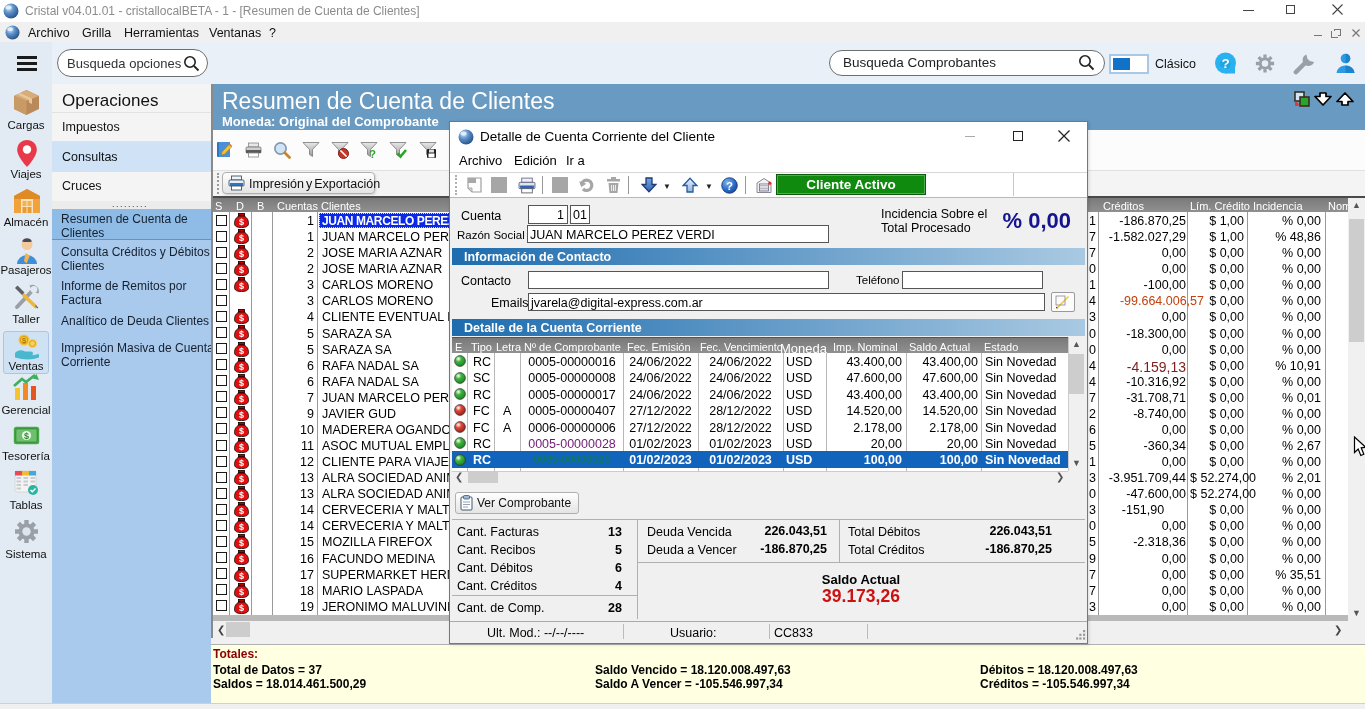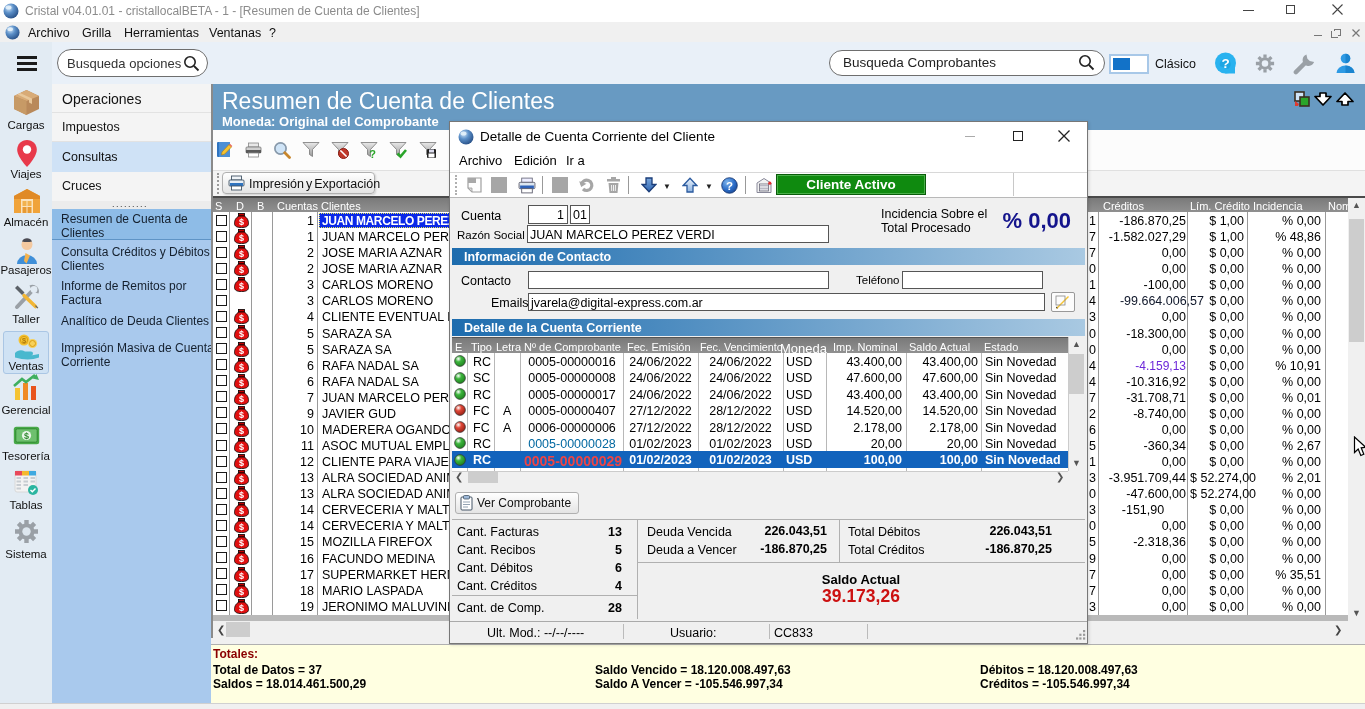--- a/index.html
+++ b/index.html
@@ -189,21 +189,21 @@
 </svg>
 <div class="tx" style="left:-34px;top:548px;width:120px;text-align:center;font-size:11.5px;color:#111;">Sistema</div>
 
 <div class="abs" style="left:52px;top:84px;width:159px;height:619px;background:#a9c9ed;"></div>
 <div class="abs" style="left:52px;top:84px;width:159px;height:29px;background:#f4f4f4;border-bottom:1px solid #e2e2e2;"></div>
 <div class="abs" style="left:52px;top:113px;width:159px;height:29px;background:#f4f4f4;border-bottom:1px solid #e2e2e2;"></div>
 <div class="abs" style="left:52px;top:142px;width:159px;height:30px;background:#cfe2f6;"></div>
 <div class="abs" style="left:52px;top:172px;width:159px;height:29px;background:#f4f4f4;"></div>
 <div class="abs" style="left:52px;top:201px;width:159px;height:8px;background:#ececec;"></div>
 <div class="tx" style="left:112px;top:199px;font-size:9px;letter-spacing:1.5px;color:#333;">.........</div>
-<div class="tx" style="left:62px;top:91px;font-size:14px;color:#111;">Operaciones</div>
+<div class="tx" style="left:62px;top:91px;font-size:17px;color:#111;">Operaciones</div>
 <div class="tx" style="left:62px;top:120px;font-size:12.5px;color:#111;">Impuestos</div>
 <div class="tx" style="left:62px;top:150px;font-size:12.5px;color:#111;">Consultas</div>
 <div class="tx" style="left:62px;top:179px;font-size:12.5px;color:#111;">Cruces</div>
 <div class="abs" style="left:52px;top:209px;width:159px;height:31px;background:#8ebce7;border-bottom:1px solid #5f94c6;"></div>
 <div class="abs" style="left:61px;top:212px;width:150px;font-size:12px;line-height:14px;color:#15202e;">Resumen de Cuenta de Clientes</div>
 <div class="abs" style="left:61px;top:245px;width:155px;font-size:12px;line-height:14px;color:#15202e;">Consulta Créditos y Débitos Clientes</div>
 <div class="abs" style="left:61px;top:279px;width:140px;font-size:12px;line-height:14px;color:#15202e;">Informe de Remitos por Factura</div>
 <div class="abs" style="left:61px;top:314px;width:165px;font-size:12px;line-height:14px;color:#15202e;">Analítico de Deuda Clientes</div>
 <div class="abs" style="left:61px;top:341px;width:158px;font-size:12px;line-height:14px;color:#15202e;">Impresión Masiva de Cuenta Corriente</div>
 
@@ -384,21 +384,21 @@
 <div class="tx r" style="left:280px;top:278.3px;width:34px;font-size:12.5px;color:#000;">3</div>
 <div class="tx" style="left:322px;top:278.3px;font-size:12.5px;color:#000;">CARLOS MORENO</div>
 <div class="tx r" style="left:1085px;top:278.3px;width:11px;font-size:12.5px;color:#000;">1</div>
 <div class="tx r" style="left:1100px;top:278.3px;width:86px;font-size:12.5px;color:#000;">-100,00</div>
 <div class="tx r" style="left:1190px;top:278.3px;width:54px;font-size:12.5px;color:#000;">$ 0,00</div>
 <div class="tx r" style="left:1250px;top:278.3px;width:71px;font-size:12.5px;color:#000;">% 0,00</div>
 <div class="abs" style="left:215.5px;top:294.9px;width:11px;height:11px;background:#fff;border:1.5px solid #1a1a1a;"></div>
 <div class="tx r" style="left:280px;top:294.4px;width:34px;font-size:12.5px;color:#000;">3</div>
 <div class="tx" style="left:322px;top:294.4px;font-size:12.5px;color:#000;">CARLOS MORENO</div>
 <div class="tx r" style="left:1085px;top:294.4px;width:11px;font-size:12.5px;color:#000;">4</div>
-<div class="tx r" style="left:1100px;top:294.4px;width:104px;font-size:12.5px;color:#0f172a;">-99.664.006,57</div>
+<div class="tx r" style="left:1100px;top:294.4px;width:104px;font-size:12.5px;color:#c2410c;">-99.664.006,57</div>
 <div class="tx r" style="left:1190px;top:294.4px;width:54px;font-size:12.5px;color:#000;">$ 0,00</div>
 <div class="tx r" style="left:1250px;top:294.4px;width:71px;font-size:12.5px;color:#000;">% 0,00</div>
 <div class="abs" style="left:215.5px;top:310.9px;width:11px;height:11px;background:#fff;border:1.5px solid #1a1a1a;"></div>
 <svg class="abs" style="left:234px;top:309.42px;" width="15" height="15" viewBox="0 0 15 15">
 <rect x="4.5" y="0.5" width="6" height="2.5" fill="#c00000" stroke="#000" stroke-width="0.8"></rect>
 <path d="M5 3 C1.2 5 0.5 8 0.5 10.5 C0.5 13.2 3 14.6 7.5 14.6 C12 14.6 14.5 13.2 14.5 10.5 C14.5 8 13.8 5 10 3 Z" fill="#e01010" stroke="#000" stroke-width="0.8"></path>
 <text x="7.5" y="12" font-size="9" font-weight="bold" fill="#fff" text-anchor="middle" font-family="Liberation Sans">$</text>
 </svg>
 <div class="tx r" style="left:280px;top:310.4px;width:34px;font-size:12.5px;color:#000;">4</div>
 <div class="tx" style="left:322px;top:310.4px;font-size:12.5px;color:#000;">CLIENTE EVENTUAL DE PR</div>
@@ -432,21 +432,21 @@
 <div class="tx r" style="left:1250px;top:342.6px;width:71px;font-size:12.5px;color:#000;">% 0,00</div>
 <div class="abs" style="left:215.5px;top:359.1px;width:11px;height:11px;background:#fff;border:1.5px solid #1a1a1a;"></div>
 <svg class="abs" style="left:234px;top:357.63px;" width="15" height="15" viewBox="0 0 15 15">
 <rect x="4.5" y="0.5" width="6" height="2.5" fill="#c00000" stroke="#000" stroke-width="0.8"></rect>
 <path d="M5 3 C1.2 5 0.5 8 0.5 10.5 C0.5 13.2 3 14.6 7.5 14.6 C12 14.6 14.5 13.2 14.5 10.5 C14.5 8 13.8 5 10 3 Z" fill="#e01010" stroke="#000" stroke-width="0.8"></path>
 <text x="7.5" y="12" font-size="9" font-weight="bold" fill="#fff" text-anchor="middle" font-family="Liberation Sans">$</text>
 </svg>
 <div class="tx r" style="left:280px;top:358.6px;width:34px;font-size:12.5px;color:#000;">6</div>
 <div class="tx" style="left:322px;top:358.6px;font-size:12.5px;color:#000;">RAFA NADAL SA</div>
 <div class="tx r" style="left:1085px;top:358.6px;width:11px;font-size:12.5px;color:#000;">4</div>
-<div class="tx r" style="left:1100px;top:358.6px;width:86px;font-size:12px;color:#6d28d9;">-4.159,13</div>
+<div class="tx r" style="left:1100px;top:358.6px;width:86px;font-size:14px;color:#7f1d1d;">-4.159,13</div>
 <div class="tx r" style="left:1190px;top:358.6px;width:54px;font-size:12.5px;color:#000;">$ 0,00</div>
 <div class="tx r" style="left:1250px;top:358.6px;width:71px;font-size:12.5px;color:#000;">% 10,91</div>
 <div class="abs" style="left:215.5px;top:375.2px;width:11px;height:11px;background:#fff;border:1.5px solid #1a1a1a;"></div>
 <svg class="abs" style="left:234px;top:373.7px;" width="15" height="15" viewBox="0 0 15 15">
 <rect x="4.5" y="0.5" width="6" height="2.5" fill="#c00000" stroke="#000" stroke-width="0.8"></rect>
 <path d="M5 3 C1.2 5 0.5 8 0.5 10.5 C0.5 13.2 3 14.6 7.5 14.6 C12 14.6 14.5 13.2 14.5 10.5 C14.5 8 13.8 5 10 3 Z" fill="#e01010" stroke="#000" stroke-width="0.8"></path>
 <text x="7.5" y="12" font-size="9" font-weight="bold" fill="#fff" text-anchor="middle" font-family="Liberation Sans">$</text>
 </svg>
 <div class="tx r" style="left:280px;top:374.7px;width:34px;font-size:12.5px;color:#000;">6</div>
 <div class="tx" style="left:322px;top:374.7px;font-size:12.5px;color:#000;">RAFA NADAL SA</div>
@@ -880,40 +880,40 @@
 <defs>
       <radialGradient id="d5" cx="35%" cy="30%" r="80%">
         <stop offset="0%" stop-color="#fff"></stop>
         <stop offset="35%" stop-color="#3db53d"></stop>
         <stop offset="100%" stop-color="#1a7a1a"></stop>
       </radialGradient>
     </defs>
 <circle cx="6" cy="6" r="5.4" fill="url(#d5)" stroke="#333" stroke-width="0.7"></circle>
   </svg>
 <div class="tx" style="left:473px;top:437.0px;font-size:12.5px;font-weight:normal;color:#000;">RC</div>
-<div class="tx c" style="left:524px;top:437.0px;width:96px;font-size:12.5px;font-weight:normal;color:#0369a1;">0005-00000028</div>
+<div class="tx c" style="left:524px;top:437.0px;width:96px;font-size:12.5px;font-weight:normal;color:#701a75;">0005-00000028</div>
 <div class="tx c" style="left:624px;top:437.0px;width:73px;font-size:12.5px;font-weight:normal;color:#000;">01/02/2023</div>
 <div class="tx c" style="left:699px;top:437.0px;width:83px;font-size:12.5px;font-weight:normal;color:#000;">01/02/2023</div>
 <div class="tx" style="left:786px;top:437.0px;font-size:12.5px;font-weight:normal;color:#000;">USD</div>
 <div class="tx r" style="left:828px;top:437.0px;width:74px;font-size:12.5px;font-weight:normal;color:#000;">20,00</div>
 <div class="tx r" style="left:908px;top:437.0px;width:70px;font-size:12.5px;font-weight:normal;color:#000;">20,00</div>
 <div class="tx" style="left:985px;top:437.0px;font-size:12.5px;font-weight:normal;color:#000;">Sin Novedad</div>
 <div class="abs" style="left:452px;top:451.4px;width:616px;height:16.4px;background:#1263bc;"></div>
 <svg class="abs" style="left:454px;top:453.6px;" width="12" height="12" viewBox="0 0 12 12">
 <defs>
       <radialGradient id="d6" cx="35%" cy="30%" r="80%">
         <stop offset="0%" stop-color="#fff"></stop>
         <stop offset="35%" stop-color="#3db53d"></stop>
         <stop offset="100%" stop-color="#1a7a1a"></stop>
       </radialGradient>
     </defs>
 <circle cx="6" cy="6" r="5.4" fill="url(#d6)" stroke="#333" stroke-width="0.7"></circle>
   </svg>
 <div class="tx" style="left:473px;top:453.4px;font-size:12.5px;font-weight:bold;color:#fff;">RC</div>
-<div class="tx c" style="left:524px;top:453.4px;width:96px;font-size:14px;font-weight:bold;color:#ef4444;">0005-00000029</div>
+<div class="tx c" style="left:524px;top:453.4px;width:96px;font-size:11px;font-weight:bold;color:#0f766e;">0005-00000029</div>
 <div class="tx c" style="left:624px;top:453.4px;width:73px;font-size:12.5px;font-weight:bold;color:#fff;">01/02/2023</div>
 <div class="tx c" style="left:699px;top:453.4px;width:83px;font-size:12.5px;font-weight:bold;color:#fff;">01/02/2023</div>
 <div class="tx" style="left:786px;top:453.4px;font-size:12.5px;font-weight:bold;color:#fff;">USD</div>
 <div class="tx r" style="left:828px;top:453.4px;width:74px;font-size:12.5px;font-weight:bold;color:#fff;">100,00</div>
 <div class="tx r" style="left:908px;top:453.4px;width:70px;font-size:12.5px;font-weight:bold;color:#fff;">100,00</div>
 <div class="tx" style="left:985px;top:453.4px;font-size:12.5px;font-weight:bold;color:#fff;">Sin Novedad</div>
 
 <div class="abs" style="left:1068px;top:337px;width:17px;height:134px;background:#f0f0f0;border-left:1px solid #ccc;"></div>
 <div class="tx" style="left:1072px;top:339px;font-size:9px;color:#555;">▲</div>
 <div class="abs" style="left:1069px;top:354px;width:15px;height:40px;background:#cdcdcd;"></div>

